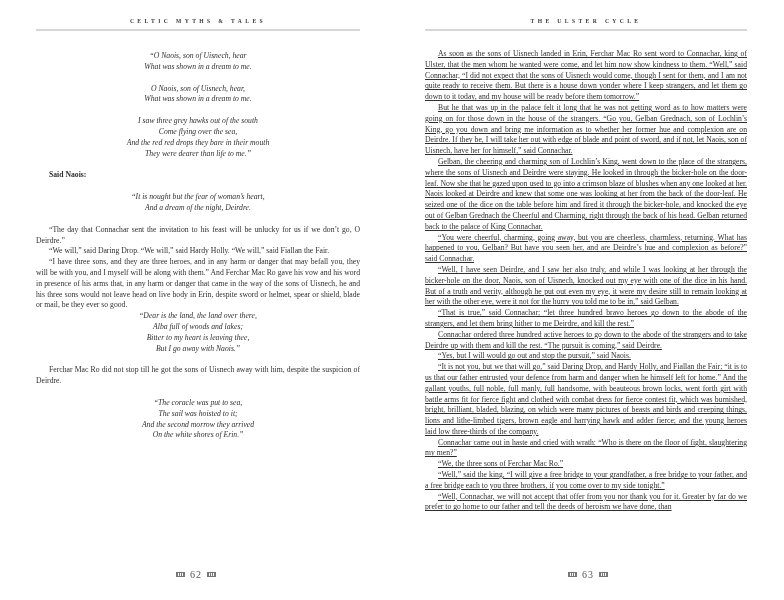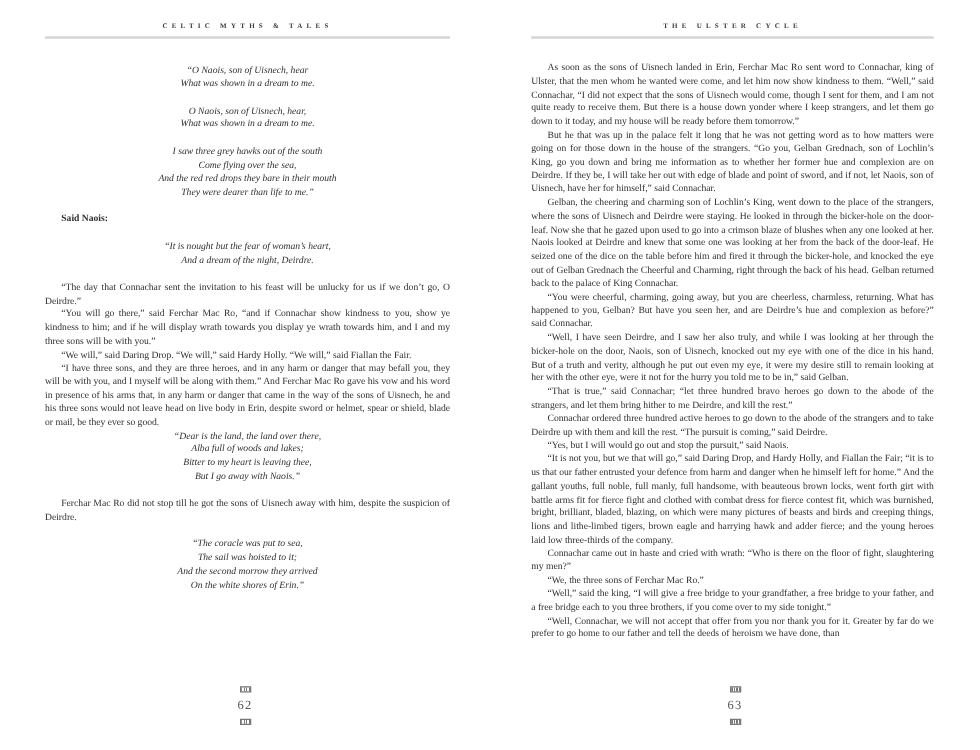--- a/index.html
+++ b/index.html
@@ -24,21 +24,21 @@
     height: 8px;
     line-height: 8px;
   }
   .head-rule {
     margin-top: 4px;
     height: 2px;
     background: #d6d6d6;
     border: none;
   }
   .content { margin-top: 20px; font-size: 7.7px; line-height: 10.8px; }
-  .right .content { margin-top: 18px; }
+  .right .content { margin-top: 18px; text-decoration: underline; }
   .verse {
     text-align: center;
     font-style: italic;
     margin: 0 0 11px 0;
   }
   .verse .line { display: block; white-space: nowrap; }
   p.body {
     margin: 0;
     text-align: justify;
     text-indent: 13px;
@@ -50,21 +50,20 @@
     position: absolute;
     bottom: 20px;
     left: 0; right: 0;
     text-align: center;
     font-size: 10px;
     color: #555;
     display: flex;
     justify-content: center;
     align-items: center;
     gap: 5px;
-    flex-direction: column;
   }
   .ornament {
     display: inline-block;
     width: 9px; height: 5px;
     background:
       repeating-linear-gradient(90deg, #777 0 1px, transparent 1px 2px);
     border: 1px solid #777;
     box-sizing: border-box;
   }
   .folio-num { font-size: 10px; letter-spacing: 1px; }
@@ -92,21 +91,20 @@
         <span class="line">Come flying over the sea,</span>
         <span class="line">And the red red drops they bare in their mouth</span>
         <span class="line">They were dearer than life to me.”</span>
       </div>
       <p class="body lead">Said Naois:</p>
       <div class="verse">
         <span class="line">“It is nought but the fear of woman’s heart,</span>
         <span class="line">And a dream of the night, Deirdre.</span>
       </div>
       <p class="body">“The day that Connachar sent the invitation to his feast will be unlucky for us if we don’t go, O Deirdre.”</p>
-      <p class="body">“You will go there,” said Ferchar Mac Ro, “and if Connachar show kindness to you, show ye kindness to him; and if he will display wrath towards you display ye wrath towards him, and I and my three sons will be with you.”</p>
       <p class="body">“We will,” said Daring Drop. “We will,” said Hardy Holly. “We will,” said Fiallan the Fair.</p>
       <p class="body">“I have three sons, and they are three heroes, and in any harm or danger that may befall you, they will be with you, and I myself will be along with them.” And Ferchar Mac Ro gave his vow and his word in presence of his arms that, in any harm or danger that came in the way of the sons of Uisnech, he and his three sons would not leave head on live body in Erin, despite sword or helmet, spear or shield, blade or mail, be they ever so good.</p>
       <div class="verse">
         <span class="line">“Dear is the land, the land over there,</span>
         <span class="line">Alba full of woods and lakes;</span>
         <span class="line">Bitter to my heart is leaving thee,</span>
         <span class="line">But I go away with Naois.”</span>
       </div>
       <p class="body gap-after">Ferchar Mac Ro did not stop till he got the sons of Uisnech away with him, despite the suspicion of Deirdre.</p>
       <div class="verse">

